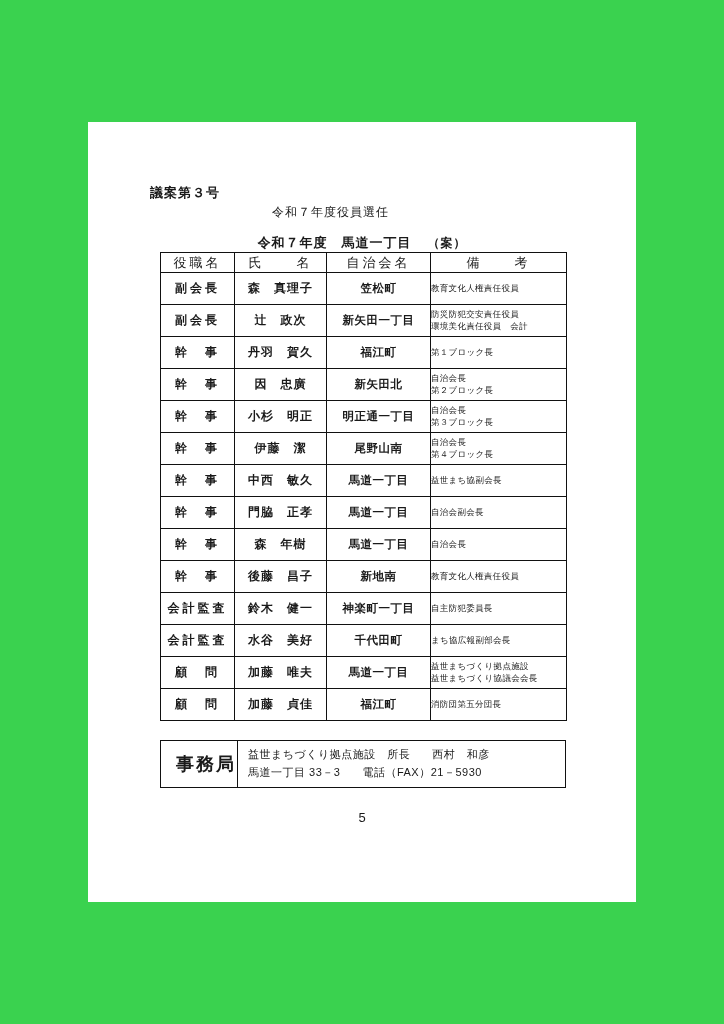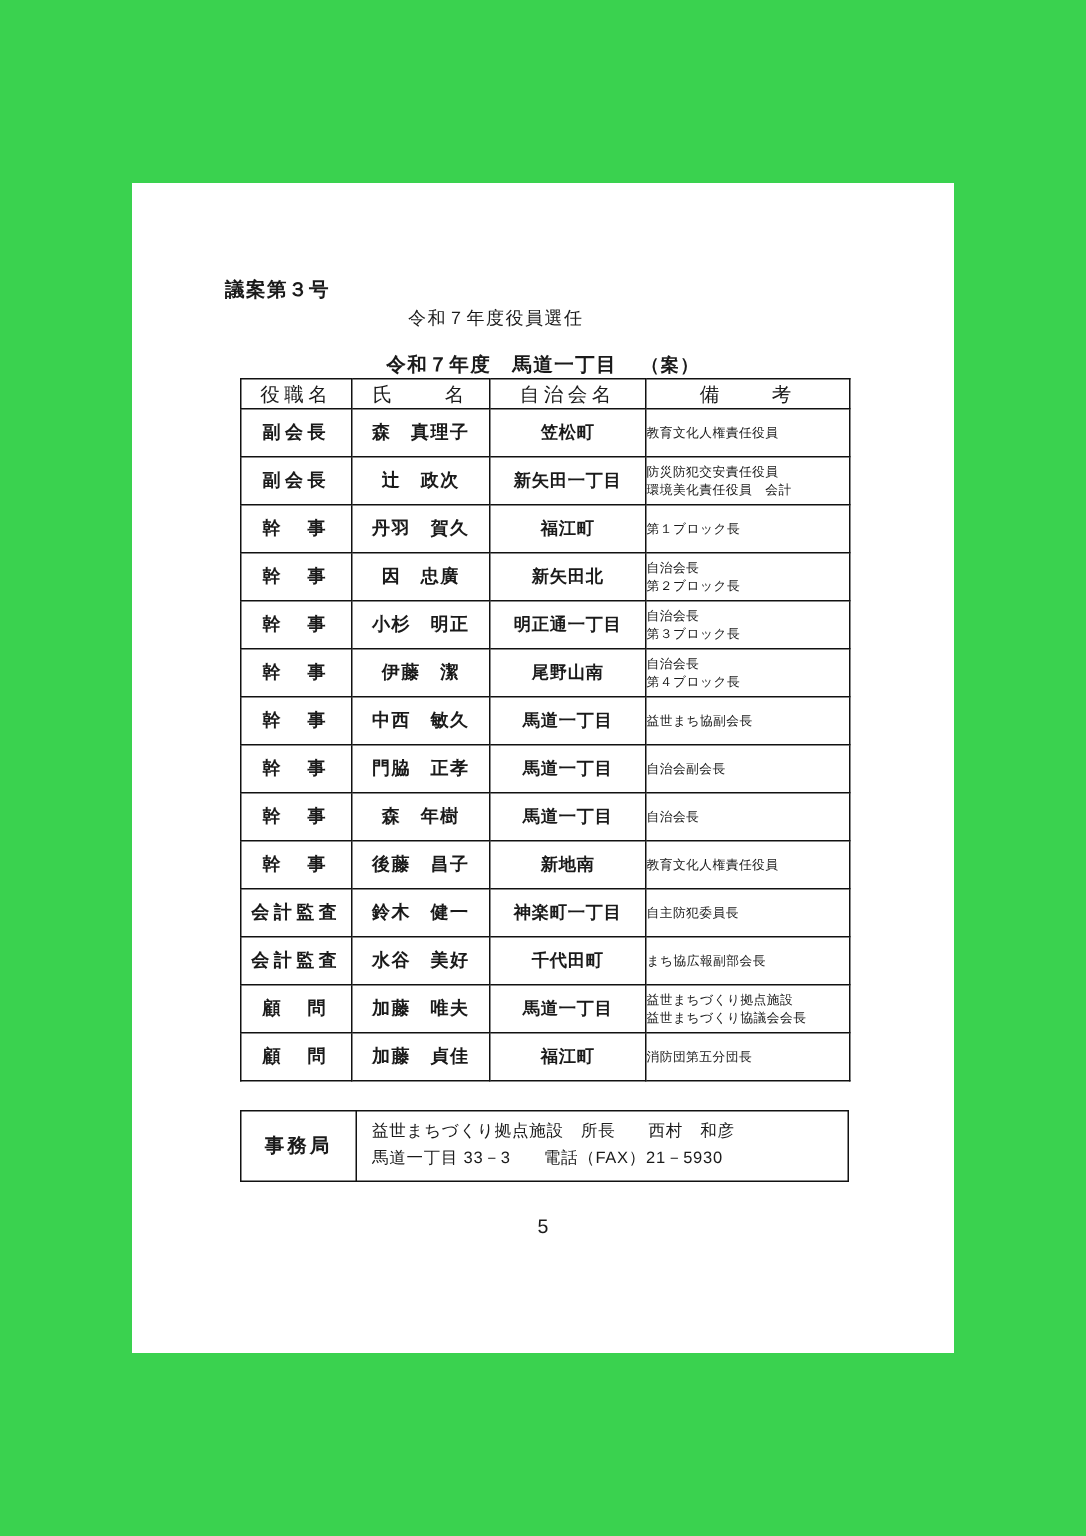--- a/index.html
+++ b/index.html
@@ -122,22 +122,22 @@
     border-collapse: collapse;
     width: 100%;
     table-layout: fixed;
   }
   table.office td {
     border: 1px solid #111;
     vertical-align: middle;
   }
   td.office-label {
     width: 74px;
-    text-align: center;
-    font-size: 13px;
+    text-align: right;
+    font-size: 18px;
     font-weight: bold;
     letter-spacing: 2px;
     height: 44px;
   }
   td.office-body {
     padding: 3px 12px 4px 10px;
     font-size: 11px;
     line-height: 1.6;
     letter-spacing: 0.5px;
   }

